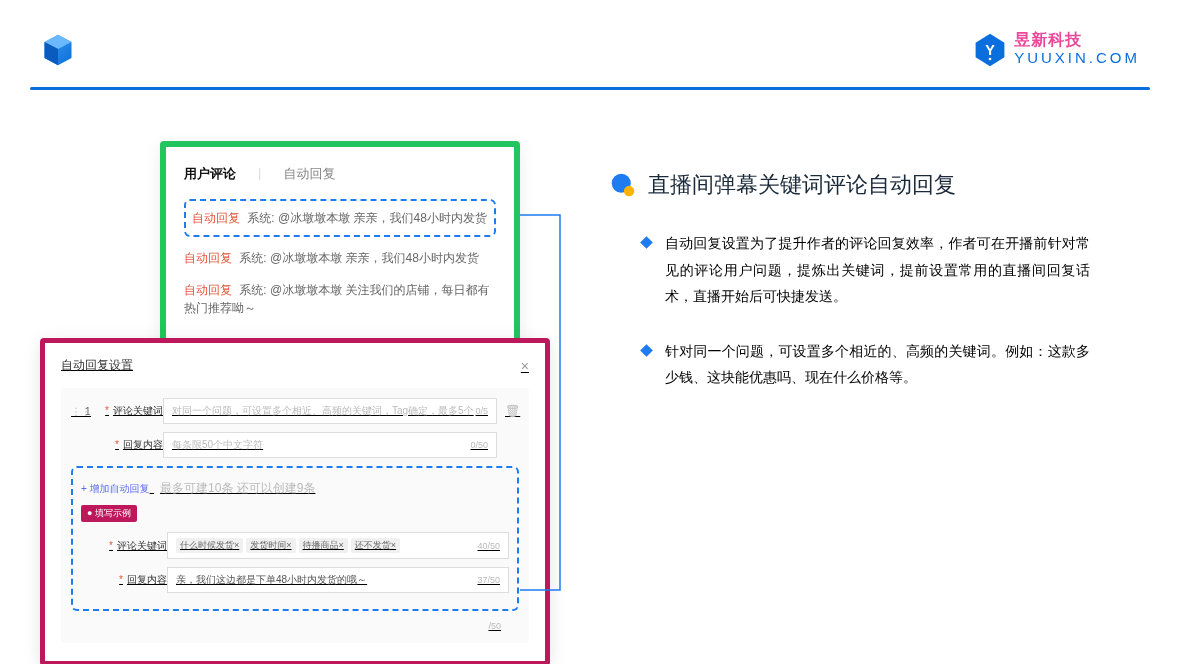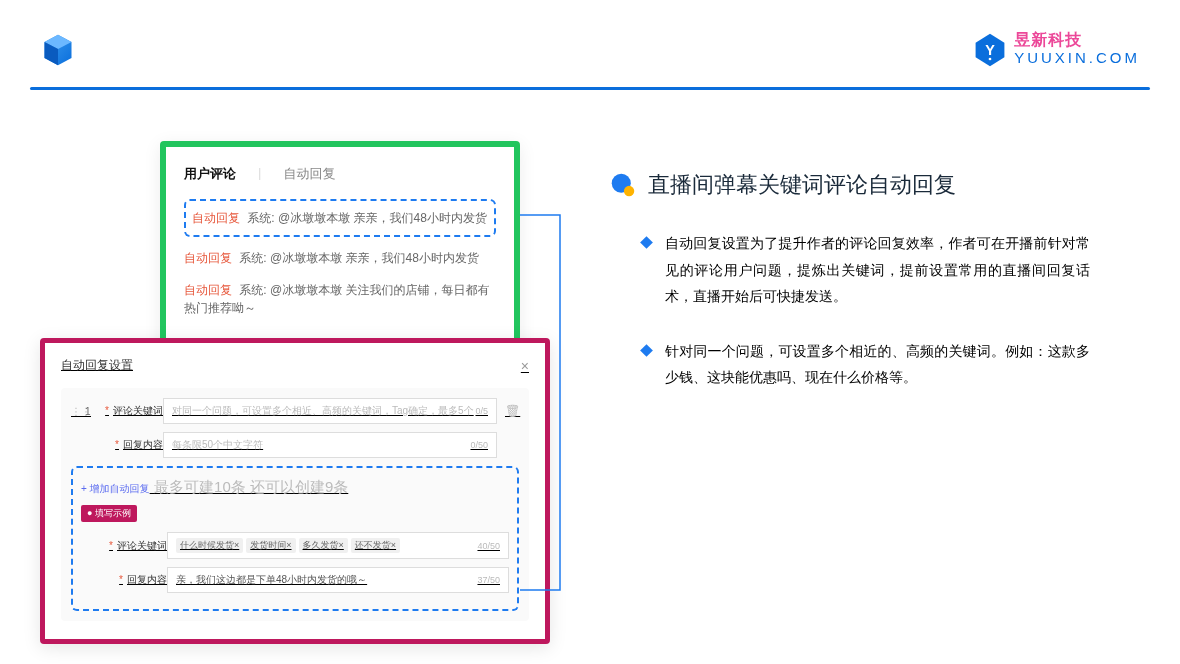--- a/index.html
+++ b/index.html
@@ -38,21 +38,21 @@
 .row-num { width: 18px; font-size: 10px; color: #666; }
 .form-label { width: 60px; text-align: right; font-size: 10px; color: #333; margin-right: 0; }
 .req { color: #e7583c; margin-right: 4px; }
 .form-input { flex: 1; border: 1px solid #ddd; border-radius: 0; padding: 5px 8px; font-size: 10px; color: #555; display: flex; align-items: center; background: #fff; min-height: 22px; }
 .form-input .ph { color: #bbb; }
 .form-input .counter { margin-left: auto; color: #bbb; font-size: 9px; }
 .row-actions { margin-left: 8px; color: #bbb; font-size: 12px; width: 14px; text-align: center; }
 
 .example-block { border: 2px dashed #1e7bf0; border-radius: 6px; padding: 10px 8px 8px 8px; margin-top: 8px; }
 .add-link { color: #5a6bf0; font-size: 10px; margin-bottom: 6px; display: inline-block; }
-.add-hint { color: #bbb; font-size: 15px; }
+.add-hint { color: #bbb; font-size: 12px; margin-left: 6px; }
 .example-badge { display: inline-block; background: #be185d; color: #fff; font-size: 9px; padding: 2px 6px; border-radius: 2px; margin-bottom: 6px; }
 .example-row .form-input { background: #fff; }
 .tag-chip { background: #f0f0f0; border-radius: 2px; padding: 1px 4px; font-size: 9px; color: #666; margin-right: 3px; white-space: nowrap; }
 
 .connector { position: absolute; z-index: 3; }
 
 .section-head { display: flex; align-items: center; margin-bottom: 30px; }
 .bullet-icon { width: 26px; height: 26px; margin-right: 12px; position: relative; }
 .section-title { font-size: 22px; color: #1a2a3a; font-weight: 400; }
 .bullet-item { display: flex; margin-bottom: 28px; font-size: 14px; color: #000000; line-height: 1.9; padding-left: 32px; }
@@ -143,34 +143,37 @@
         <div class="example-block">
           <span class="add-link">+ 增加自动回复</span>
           <span class="add-hint">最多可建10条 还可以创建9条</span>
           <div><span class="example-badge">● 填写示例</span></div>
           <div class="form-row example-row" style="margin-top:4px">
             <span style="width:26px"></span>
             <span class="form-label"><span class="req">*</span><span>评论关键词</span></span>
             <div class="form-input">
               <span class="tag-chip">什么时候发货×</span>
               <span class="tag-chip">发货时间×</span>
-              <span class="tag-chip">多久发货×</span>
+              <span class="tag-chip">待播商品×</span>
               <span class="tag-chip">还不发货×</span>
               <span class="counter">40/50</span>
             </div>
           </div>
           <div class="form-row example-row">
             <span style="width:26px"></span>
             <span class="form-label"><span class="req">*</span><span>回复内容</span></span>
             <div class="form-input">
               <span>亲，我们这边都是下单48小时内发货的哦～</span>
               <span class="counter">37/50</span>
             </div>
           </div>
         </div>
+        <div style="text-align:right; padding-right:18px; margin-top:4px;">
+          <span style="font-size:9px;color:#bbb">/50</span>
+        </div>
       </div>
     </div>
 
     <svg class="connector" style="top:60px; left:470px; width:60px; height:420px;">
       <path d="M10 35 L50 35 L50 410 L10 410" stroke="#1e7bf0" stroke-width="1.5" fill="none"></path>
     </svg>
 
   </div>
 
   <div class="right-col">

